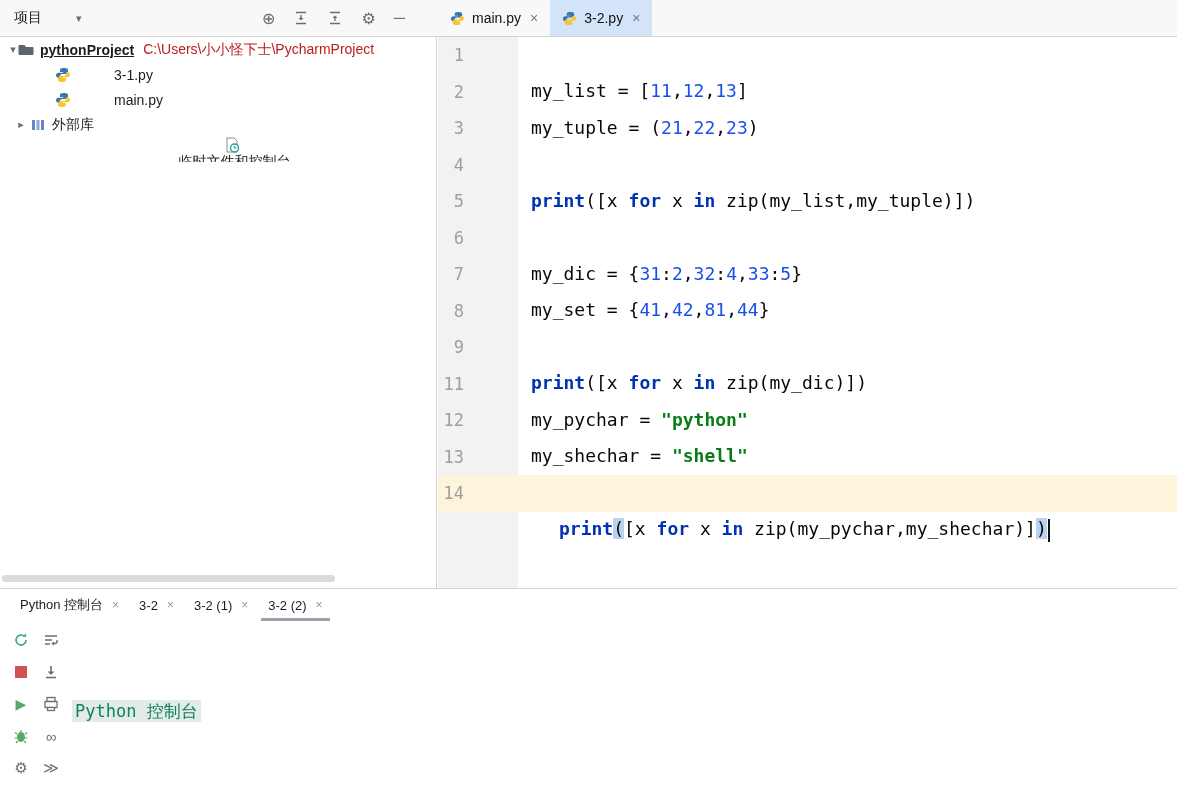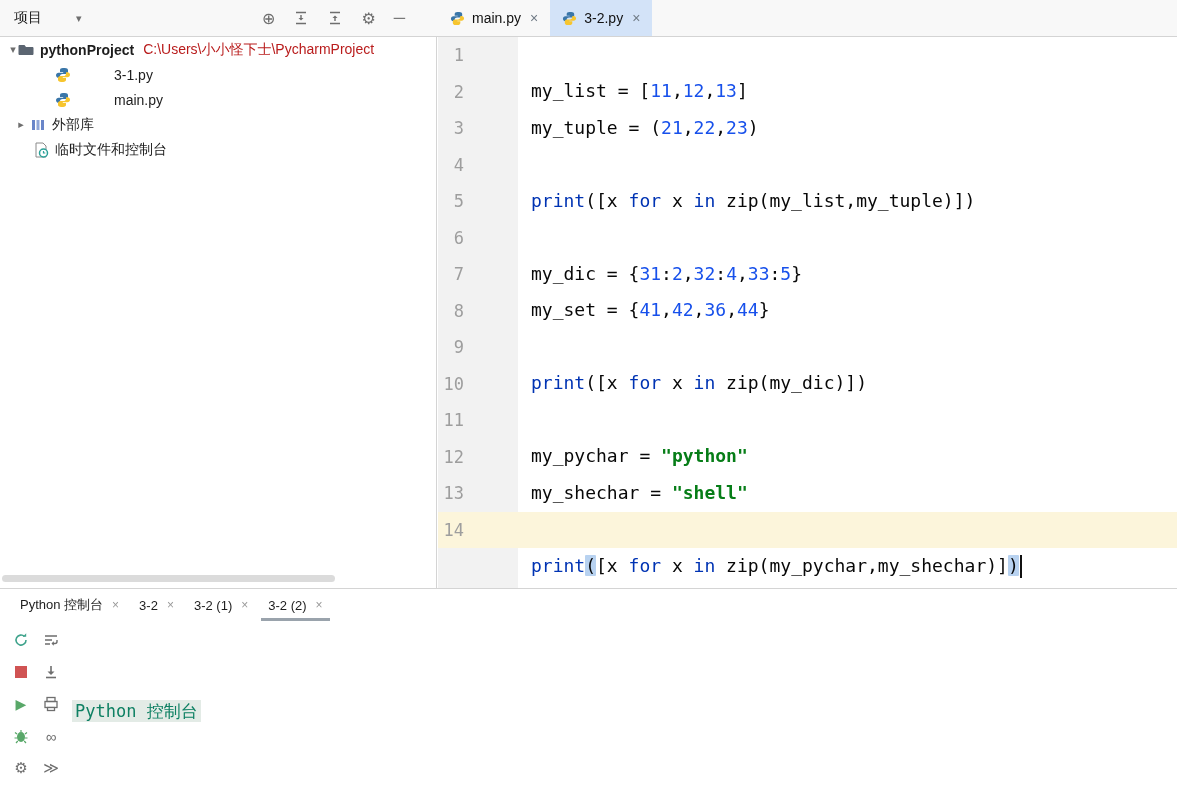--- a/index.html
+++ b/index.html
@@ -23,39 +23,39 @@
   .etab.active { background:#d3e3f8; }
   .tab-close { color:#6f7a85; font-size:14px; margin-left:2px; }
 
   
   .project-panel { position:absolute; left:0; top:37px; width:437px; height:551px;
                    background:#fff; border-right:1px solid #d4d4d4; overflow:hidden; }
   .tree-row { height:25px; display:flex; align-items:center; font-size:14px;
               white-space:nowrap; overflow:hidden; cursor:pointer; color:#1d1d1d; }
   .tree-row .chev { width:18px; color:#6e6e6e; font-size:11px; text-align:center; flex:none; }
   .tree-row svg { flex:none; margin-right:6px; }
-  .root-label { font-weight:bold; }
+  .root-label { font-weight:bold;text-decoration:underline; }
   .root-path { color:#b91c1c; margin-left:9px; overflow:hidden; }
   .indent-file { padding-left:55px;gap:37px; }
   .indent-lib  { padding-left:12px; }
-  .indent-scr  { padding-left:33px; }
+  .indent-scr  { padding-left:33px;flex-direction:column; }
   .hscrollbar { position:absolute; left:2px; bottom:6px; width:333px; height:7px;
                 background:#c7c7c7; border-radius:4px; opacity:.65; cursor:pointer; }
 
   
   .editor { position:absolute; left:438px; top:37px; width:739px; height:551px;
             background:linear-gradient(to right,#f2f2f2 80px,#ffffff 80px);
             font-family:"DejaVu Sans Mono", monospace; font-size:18px; overflow:hidden; }
   .code-row { display:flex; height:36.5px; line-height:36.5px; }
-  .code-row.current { background:#fcf5db; }
+  .code-row.current { background:#fcf5db;gap:28px; }
   .gutter-num { width:80px; flex:none; text-align:right; padding-right:54px;
                 color:#9e9e9e; font-size:17px; }
   .code-text { white-space:pre; padding-left:13px; color:#080808;margin-top:36px; }
   .tok-n { color:#1750eb; }
-  .tok-k { color:#0033b3; font-weight:normal; }
+  .tok-k { color:#0033b3; font-weight:bold; }
   .tok-s { color:#067d17; font-weight:bold; }
   .tok-w { text-decoration-style:wavy;
            text-decoration-color:#9cbf9c; text-underline-offset:4px; }
   .tok-m { background:#b8d2f0; border-radius:1px; }
   .cursor { display:inline-block; width:2px; height:23px; background:#111;
             vertical-align:middle; margin-left:1px; }
 
   
   .console-tabbar { position:absolute; left:0; top:588px; width:1177px; height:33px;
                     border-top:1px solid #d4d4d4; background:#fff; display:flex;
@@ -184,33 +184,29 @@
       <div class="code-row">
         <span class="gutter-num">5</span>
         <span class="code-text"></span>
       </div>
       <div class="code-row">
         <span class="gutter-num">6</span>
         <span class="code-text"><span>my_dic = {</span><span class="tok-n">31</span><span>:</span><span class="tok-n">2</span><span>,</span><span class="tok-n">32</span><span>:</span><span class="tok-n">4</span><span>,</span><span class="tok-n">33</span><span>:</span><span class="tok-n">5</span><span>}</span></span>
       </div>
       <div class="code-row">
         <span class="gutter-num">7</span>
-        <span class="code-text"><span>my_set = {</span><span class="tok-n">41</span><span>,</span><span class="tok-n">42</span><span>,</span><span class="tok-n">36</span><span>,</span><span class="tok-n">44</span><span>}</span></span>
+        <span class="code-text"><span>my_set = {</span><span class="tok-n">41</span><span>,</span><span class="tok-n">42</span><span>,</span><span class="tok-n">81</span><span>,</span><span class="tok-n">44</span><span>}</span></span>
       </div>
       <div class="code-row">
         <span class="gutter-num">8</span>
         <span class="code-text"></span>
       </div>
       <div class="code-row">
         <span class="gutter-num">9</span>
         <span class="code-text"><span class="tok-k">print</span><span>([x </span><span class="tok-k">for</span><span> x </span><span class="tok-k">in</span><span> zip(my_dic)])</span></span>
-      </div>
-      <div class="code-row">
-        <span class="gutter-num">10</span>
-        <span class="code-text"></span>
       </div>
       <div class="code-row">
         <span class="gutter-num">11</span>
         <span class="code-text"><span class="tok-w">my_pychar</span><span> = </span><span class="tok-s">"python"</span></span>
       </div>
       <div class="code-row">
         <span class="gutter-num">12</span>
         <span class="code-text"><span class="tok-w">my_shechar</span><span> = </span><span class="tok-s">"shell"</span></span>
       </div>
       <div class="code-row">

